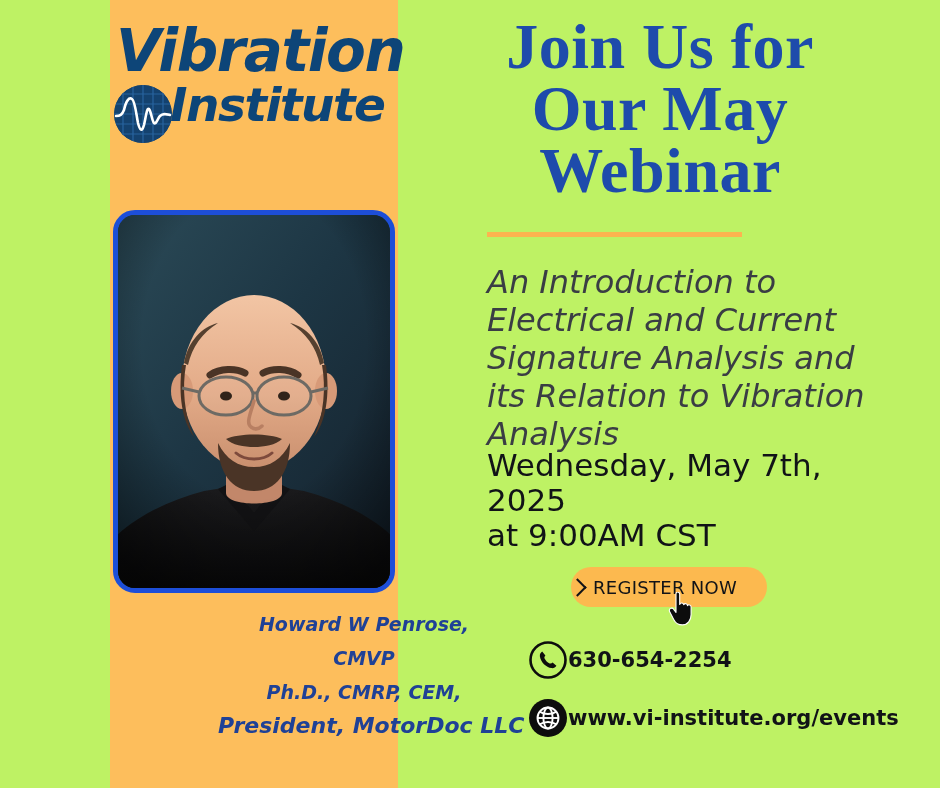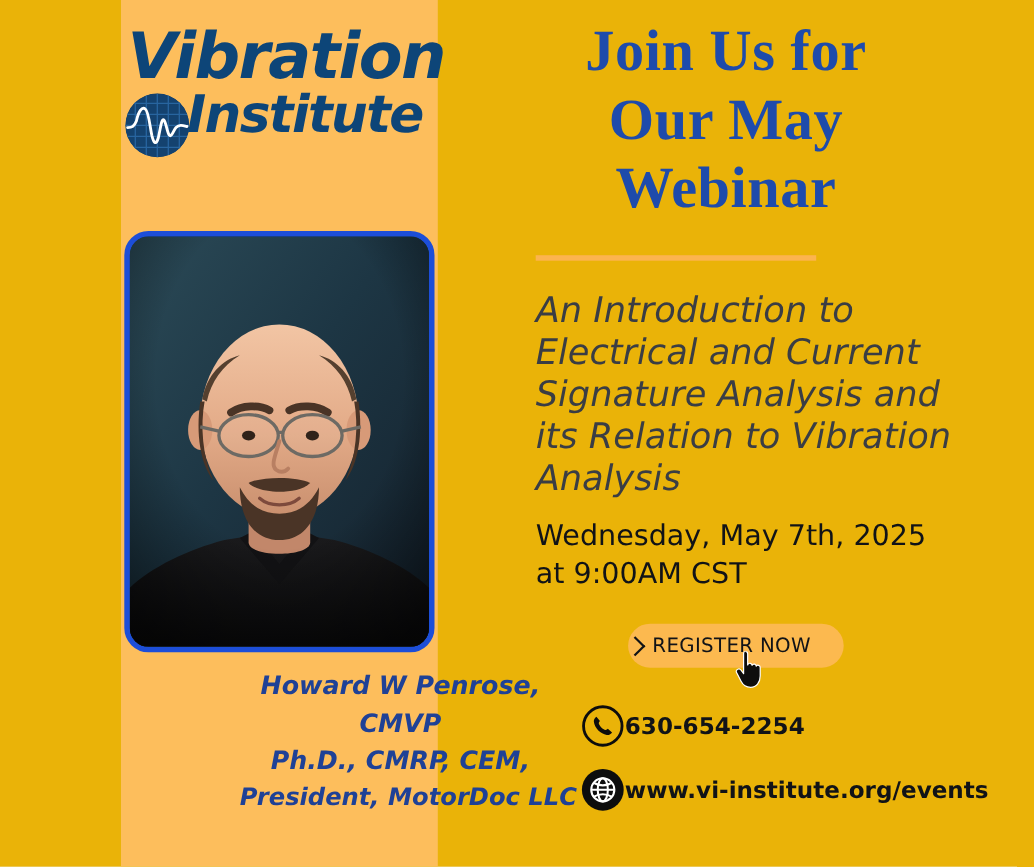--- a/index.html
+++ b/index.html
@@ -11,21 +11,21 @@
     height: 788px;
     background: #f2f6fd;
     font-family: "Liberation Sans", sans-serif;
     overflow: hidden;
     position: relative;
   }
   .poster {
     position: relative;
     width: 940px;
     height: 788px;
-    background: #eab308;
+    background: #bef264;
     overflow: hidden;
   }
 
   
   .left-panel {
     position: absolute;
     left: 110px;
     top: 0;
     width: 288px;
     height: 788px;
@@ -105,21 +105,21 @@
     position: absolute;
     left: 108px;
     top: 607px;
     width: 292px;
     text-align: center;
   }
   .speaker-name {
     font-family: "DejaVu Sans", sans-serif;
     font-style: italic;
     font-weight: bold;
-    font-size: 23px;
+    font-size: 19px;
     line-height: 34px;
     color: #1f4196;
     margin: 0;
   }
   .speaker-title {
     font-family: "DejaVu Sans", sans-serif;
     font-style: italic;
     font-weight: bold;
     font-size: 22px;
     line-height: 30px;
@@ -137,21 +137,21 @@
     height: 788px;
   }
   .headline {
     position: absolute;
     left: 0px;
     top: 16px;
     width: 440px;
     text-align: center;
     font-family: "Liberation Serif", "DejaVu Serif", serif;
     font-weight: bold;
-    font-size: 53px;
+    font-size: 64px;
     line-height: 62px;
     color: #1e4bab;
     letter-spacing: 0.5px;
   }
   .divider {
     position: absolute;
     left: 47px;
     top: 232px;
     width: 255px;
     height: 5px;
@@ -166,24 +166,24 @@
     width: 400px;
     font-family: "DejaVu Sans", sans-serif;
     font-style: italic;
     font-size: 32px;
     line-height: 38px;
     color: #3a3d44;
   }
   .event-date {
     position: absolute;
     left: 47px;
-    top: 470px;
+    top: 448px;
     width: 400px;
     font-family: "DejaVu Sans", sans-serif;
-    font-size: 26px;
+    font-size: 31px;
     line-height: 35px;
     color: #111317;
   }
 
   
   .register-btn {
     position: absolute;
     left: 131px;
     top: 567px;
     width: 196px;

